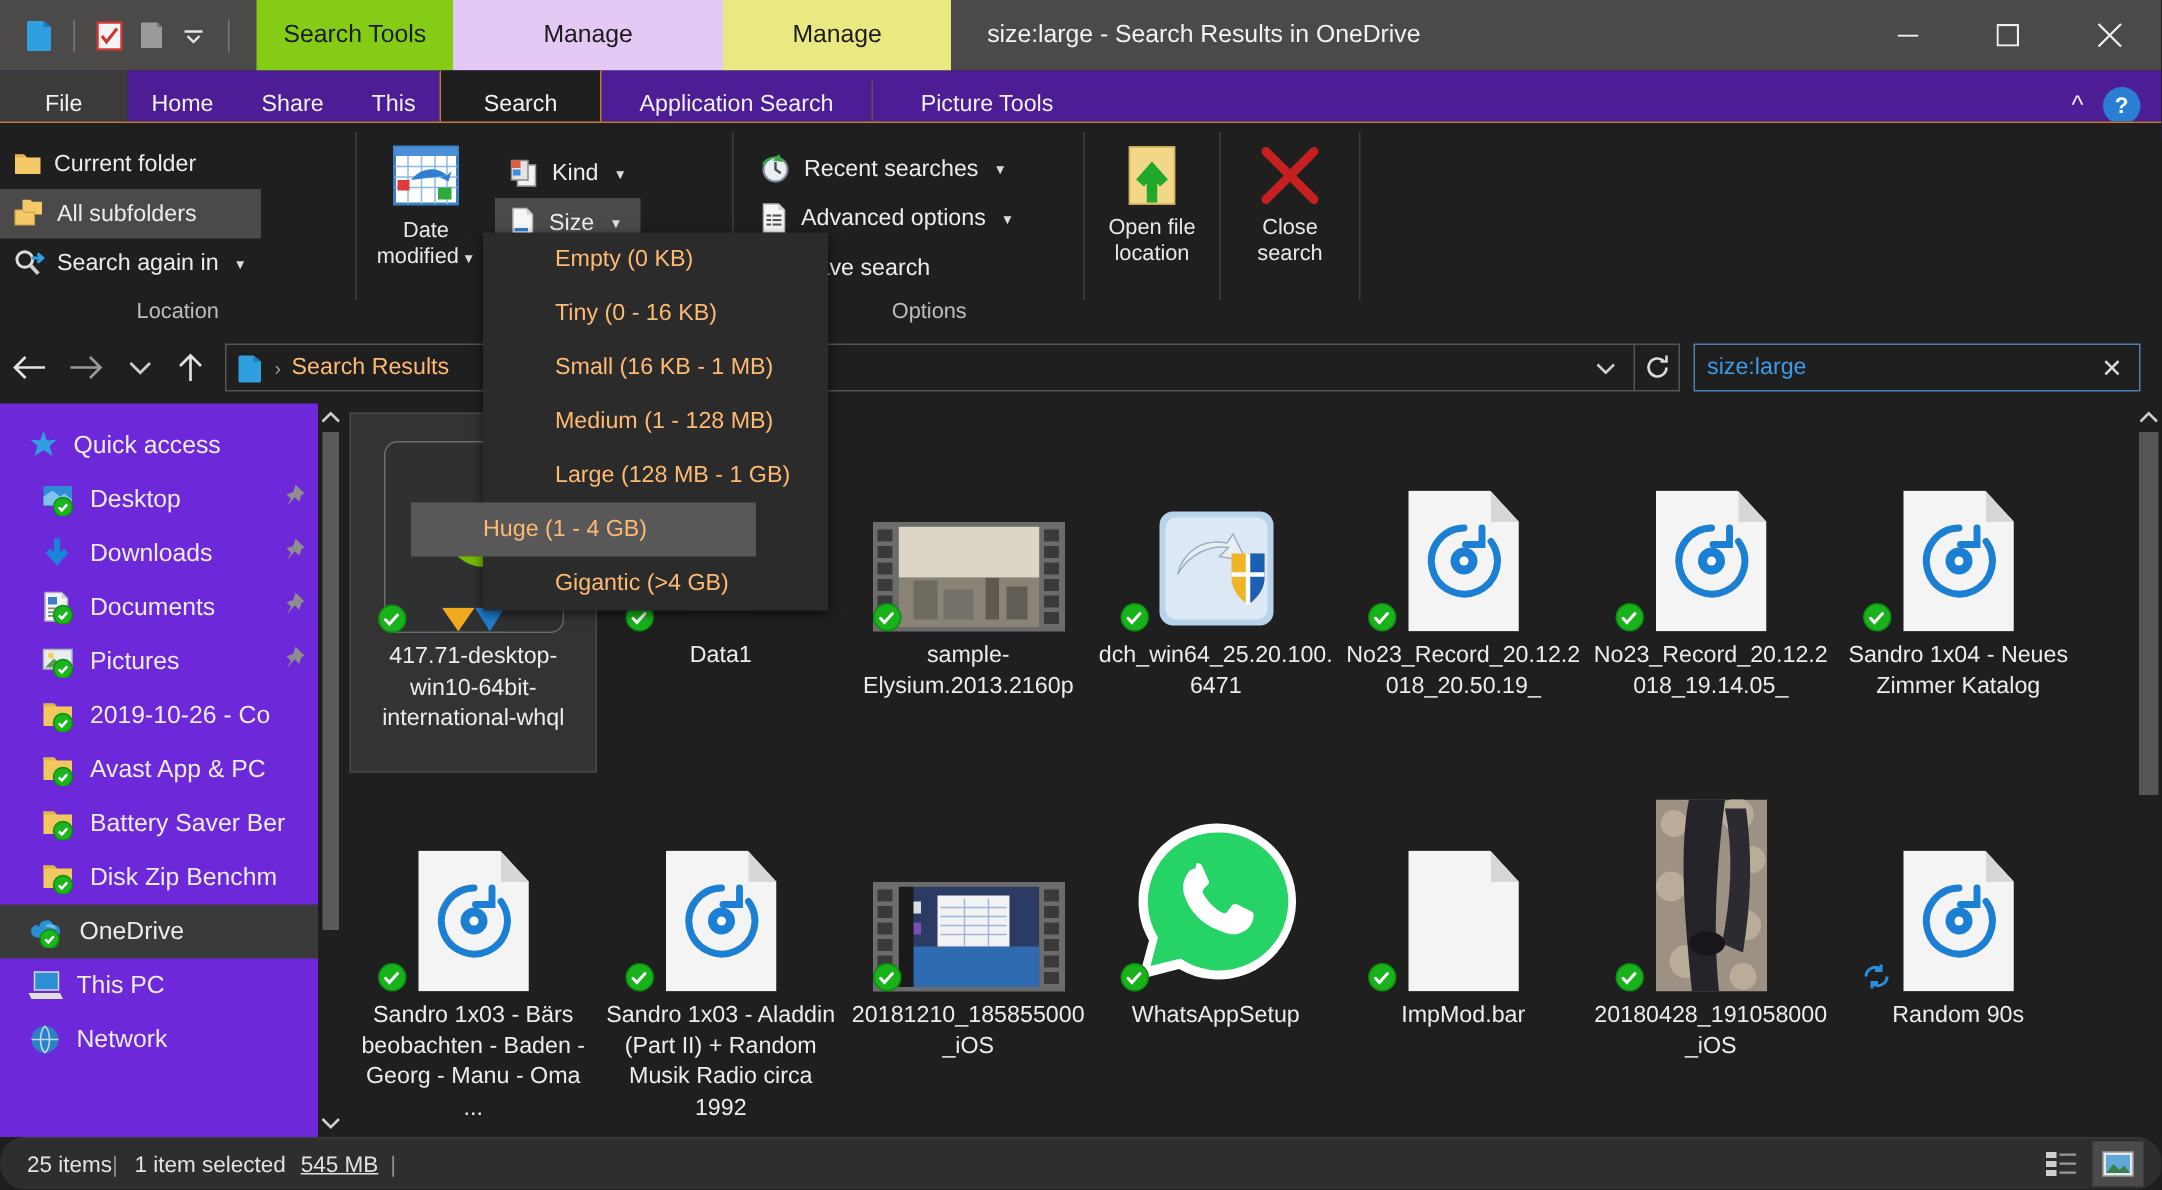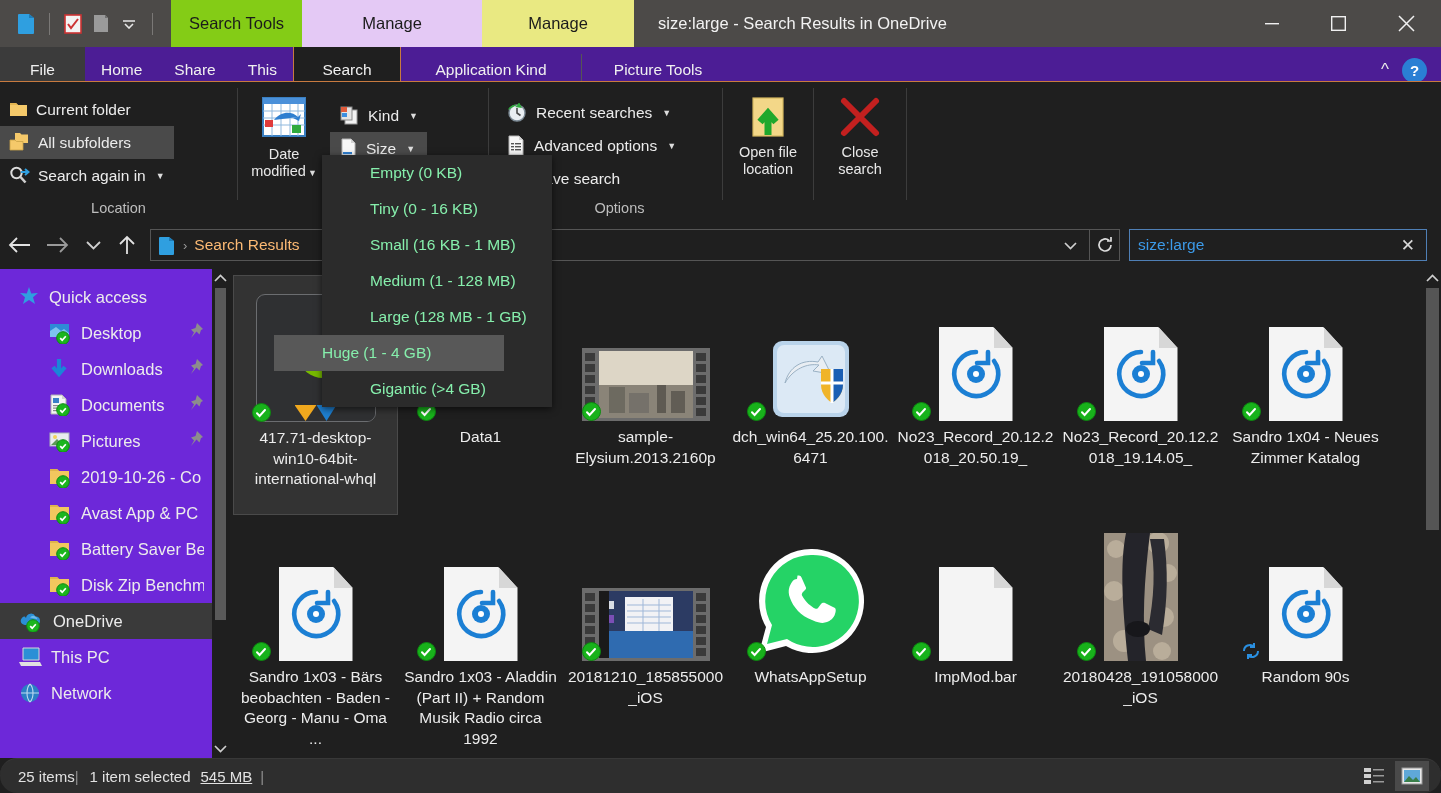--- a/index.html
+++ b/index.html
@@ -99,21 +99,21 @@
   .ico { display: inline-flex; align-items: center; justify-content: center; flex: none; }
 
   
   .size-menu {
     position: absolute; left: 322px; top: 155px; width: 230px;
     background: #2b2b2b; z-index: 60;
     box-shadow: 0 2px 7px rgba(0,0,0,.6);
   }
   .size-item {
     height: 36px; display: flex; align-items: center;
-    padding-left: 48px; font-size: 15.5px; color: #86efac; white-space: nowrap;
+    padding-left: 48px; font-size: 15.5px; color: #fdba74; white-space: nowrap;
   }
   .size-item.hl { background: #585858; margin-left: -48px; padding-left: 48px; width: 230px; }
 
   
   .addrbar {
     position: absolute; left: 0; top: 221px; width: 1441px; height: 48px;
     background: #1f1f1f; display: flex; align-items: center;
   }
   .nav-btn { width: 38px; height: 38px; display: flex; align-items: center; justify-content: center; color: #e0e0e0; }
   .nav-btn.small { width: 34px; }
@@ -145,21 +145,21 @@
   .navpane {
     width: 212px; height: 489px; background: #6d28d9;
     padding-top: 10px; overflow: hidden;
   }
   .nav-item {
     height: 36px; display: flex; align-items: center; gap: 9px;
     padding-left: 18px; padding-right: 8px; font-size: 16.5px; color: #ececec;
     white-space: nowrap;
   }
   .nav-item.root { padding-left: 18px; }
-  .nav-item.child { padding-left: 48px; }
+  .nav-item.child { padding-left: 27px; }
   .nav-item.sel { background: #3a3a3a; }
   .nav-label { overflow: hidden; text-overflow: clip; }
   .pin { margin-left: auto; flex: none; }
 
   .navscroll {
     width: 17px; height: 489px; background: #1f1f1f;
     display: flex; flex-direction: column; align-items: center;
   }
   .nav-arrow { height: 19px; display: flex; align-items: center; justify-content: center; color: #cfcfcf; font-size: 11px; }
   .nav-thumb { width: 11px; background: #5a5a5a; }
@@ -321,21 +321,21 @@
     <div class="rtab">
         <span>Share</span>
       </div>
     <div class="rtab">
         <span>This</span>
       </div>
     <div class="rtab active-tab">
         <span>Search</span>
       </div>
     <div class="rtab ctx-under">
-        <span>Application Kind</span>
+        <span>Application Search</span>
       </div>
     <div class="rtab-divider"></div>
     <div class="rtab ctx-under2">
         <span>Picture Tools</span>
       </div>
     <div class="ribbon-right">
       <span style="font-size:17px;color:#eaeaea;">^</span>
       <span class="help-circle">?</span>
     </div>
   </div>

